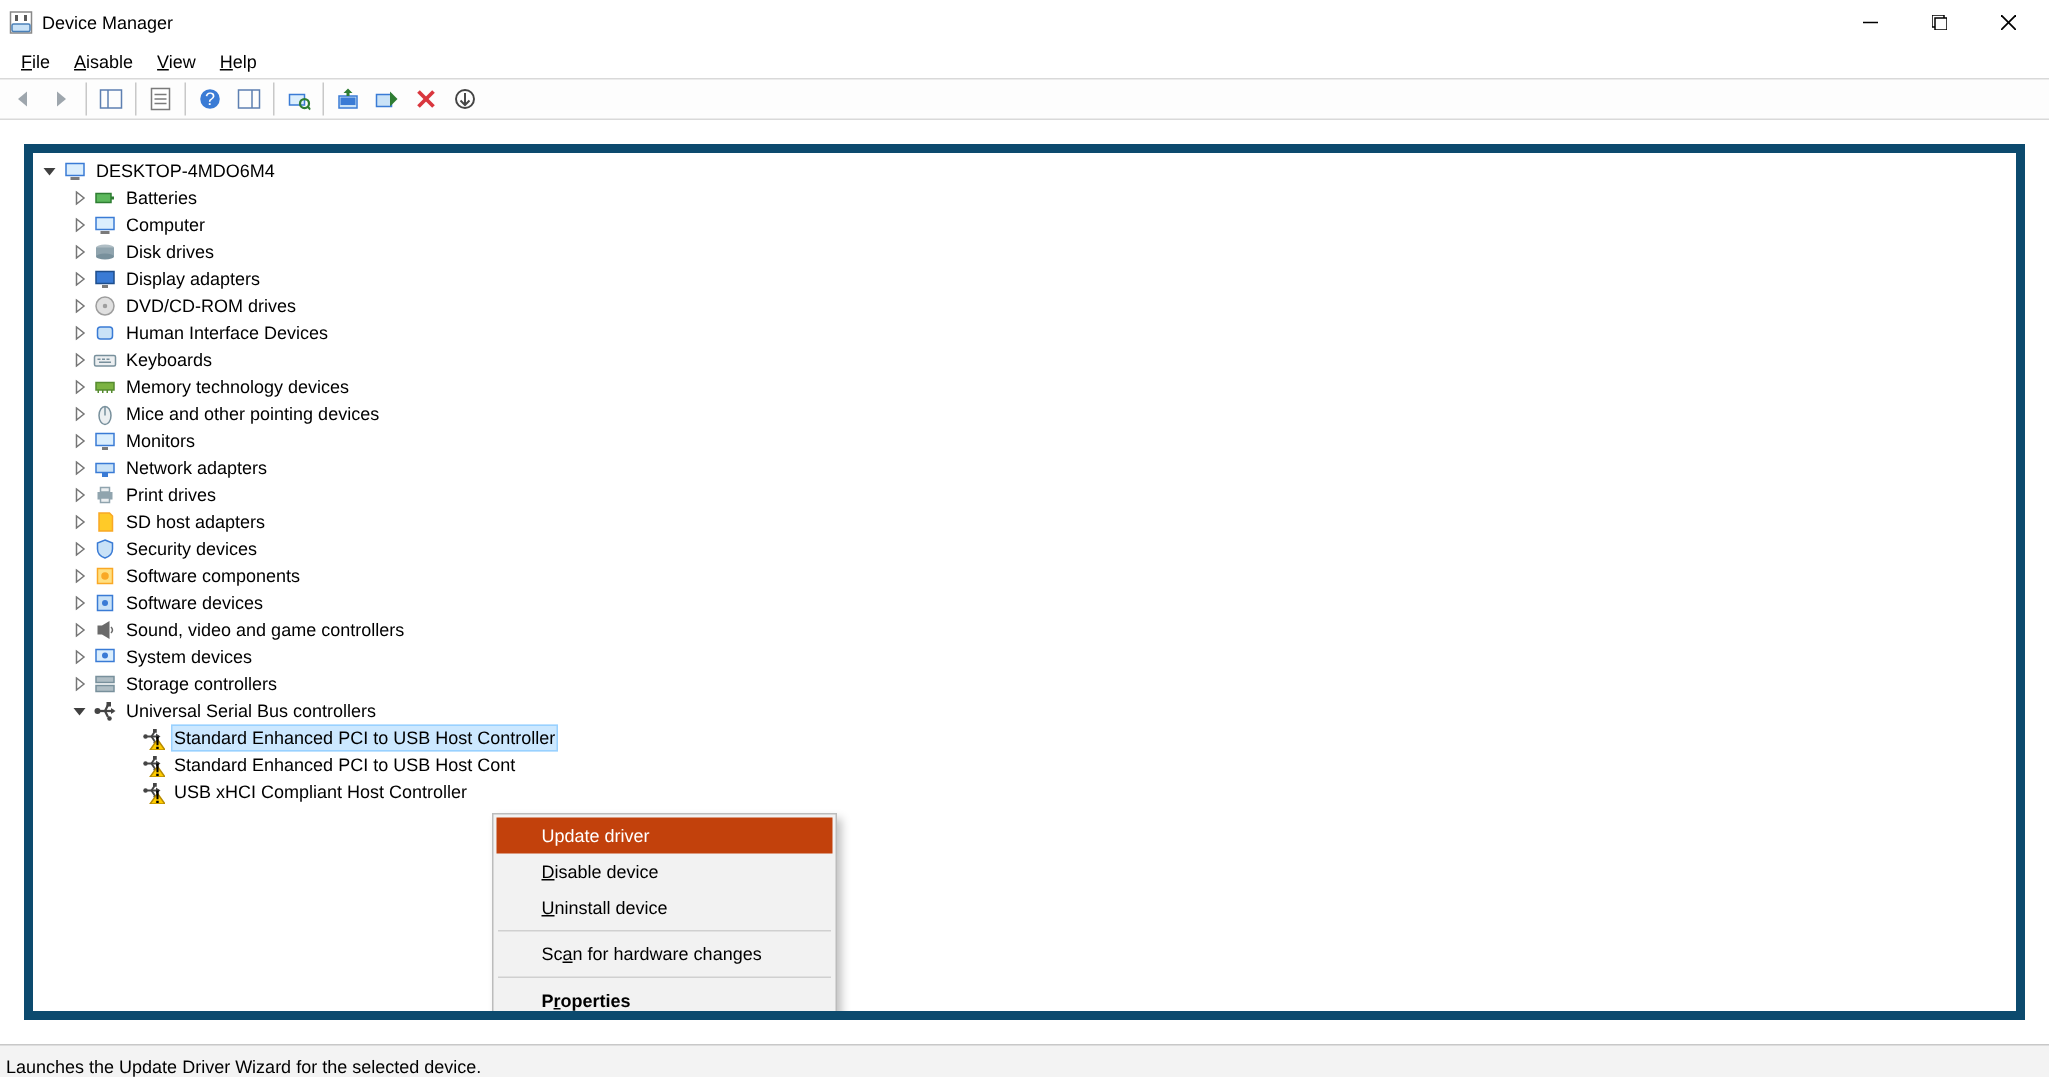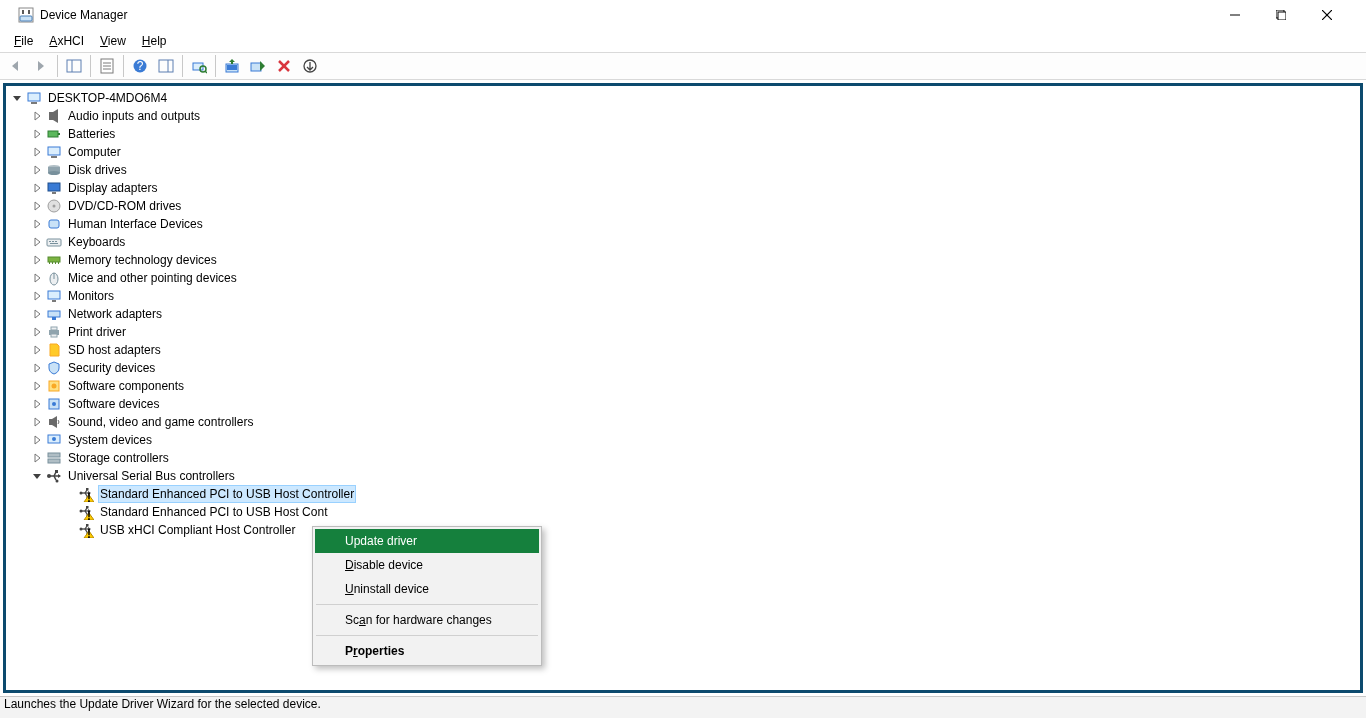--- a/index.html
+++ b/index.html
@@ -1,61 +1,61 @@
 <!DOCTYPE html>
 <html><head>
 <meta charset="utf-8">
 <style>
   * { box-sizing: border-box; font-family: "Segoe UI", Tahoma, sans-serif; font-size: 12px; }
   html, body { margin: 0; padding: 0; height: 100%; background: #fff; color: #000; }
   body { display: flex; flex-direction: column; width: 1366px; height: 718px; overflow: hidden; }
 
   
-  .titlebar { height: 30px; display: flex; align-items: center; padding: 0 16px; background: #fff; }
+  .titlebar { height: 30px; display: flex; align-items: center; padding: 0 4px; background: #fff; }
   .titlebar .app-icon { width: 16px; height: 16px; margin: 0 6px 0 2px; display: inline-flex; align-items: center; justify-content: center; }
   .titlebar .title { flex: 0 0 auto; }
   .titlebar .spacer { flex: 1 1 auto; }
   .winbtn { width: 46px; height: 30px; display: inline-flex; align-items: center; justify-content: center; }
   .winbtn svg { display: block; }
 
   
   .menubar { height: 22px; display: flex; align-items: center; padding: 0 6px; background: #fff; }
   .menubar .menu-item { padding: 2px 8px; }
   .menubar .menu-item .ul { text-decoration: underline; }
 
   
   .toolbar { height: 28px; display: flex; align-items: center; padding: 0 2px; border-top: 1px solid #d9d9d9; border-bottom: 1px solid #d9d9d9; background: #fdfdfd; }
   .toolbar .tb-btn { width: 24px; height: 24px; display: inline-flex; align-items: center; justify-content: center; margin: 0 1px; border: 1px solid transparent; }
   .toolbar .sep { width: 1px; height: 22px; background: #c8c8c8; margin: 0 3px; }
 
   
-  .content-wrap { flex: 1 1 auto; display: flex; border: 3px solid #0c4a6e; margin: 3px; overflow: hidden; position: relative; }
+  .content-wrap { flex: 1 1 auto; display: flex; border: 6px solid #0c4a6e; margin: 16px; overflow: hidden; position: relative; }
   .tree { flex: 1 1 auto; overflow: auto; padding: 3px 0; user-select: none; position: relative; }
 
   .tree-row { height: 18px; line-height: 18px; display: flex; align-items: center; white-space: nowrap; }
   .tree-row .arrow { width: 14px; height: 14px; display: inline-flex; align-items: center; justify-content: center; flex: 0 0 14px; }
   .tree-row .arrow svg { display: block; }
   .tree-row .node-icon { width: 16px; height: 16px; margin: 0 4px 0 2px; display: inline-flex; align-items: center; justify-content: center; flex: 0 0 16px; }
   .tree-row .node-label { padding: 0 2px; }
   .tree-row.selected .node-label { background: #cce8ff; border: 1px solid #99d1ff; padding: 0 1px; line-height: 16px; }
 
   .depth-0 { padding-left: 4px; }
   .depth-1 { padding-left: 24px; }
   .depth-2 { padding-left: 56px; }
 
   
   .context-menu { position: absolute; left: 306px; top: 440px; width: 230px; background: #f2f2f2; border: 1px solid #bcbcbc; box-shadow: 3px 3px 6px rgba(0,0,0,0.25); padding: 2px; }
   .ctx-item { padding: 4px 30px; line-height: 16px; }
   .ctx-item .ul { text-decoration: underline; }
-  .ctx-item.highlight { background: #15803d; color: #fff; }
+  .ctx-item.highlight { background: #c2410c; color: #fff; }
   .ctx-sep { height: 1px; background: #d0d0d0; margin: 3px 1px; }
   .ctx-item.bold { font-weight: 600; }
 
   
-  .statusbar { height: 22px; border-top: 1px solid #c8c8c8; display: flex; align-items: flex-start; padding: 0 4px; background: #f3f3f3; }
+  .statusbar { height: 22px; border-top: 1px solid #c8c8c8; display: flex; align-items: flex-end; padding: 0 4px; background: #f3f3f3; }
   .grow { flex: 1 1 auto; }
 
   
   .ic { display: block; }
 </style>
 </head>
 <body>
 
 <div class="titlebar">
   <span class="app-icon">
@@ -82,21 +82,21 @@
   <span class="winbtn">
     <svg width="10" height="10" viewBox="0 0 10 10">
         <line x1="0" y1="0" x2="10" y2="10" stroke="#000" stroke-width="1.2"></line>
         <line x1="10" y1="0" x2="0" y2="10" stroke="#000" stroke-width="1.2"></line>
       </svg>
   </span>
 </div>
 
 <div class="menubar">
   <span class="menu-item"><span class="ul">F</span><span>ile</span></span>
-  <span class="menu-item"><span class="ul">A</span><span>xHCI</span></span>
+  <span class="menu-item"><span class="ul">A</span><span>isable</span></span>
   <span class="menu-item"><span class="ul">V</span><span>iew</span></span>
   <span class="menu-item"><span class="ul">H</span><span>elp</span></span>
 </div>
 
 <div class="toolbar">
   <span class="tb-btn" title="Back">
     <svg width="16" height="16" viewBox="0 0 16 16">
         <path d="M11 3 L5 8 L11 13 Z" fill="#9ea6ad"></path>
       </svg>
   </span>
@@ -190,34 +190,20 @@
 
     <div id="categories">
         <div class="tree-row depth-1">
           <span class="arrow">
             <svg width="10" height="10" viewBox="0 0 10 10">
               <path d="M3 1 L8 5 L3 9 Z" fill="none" stroke="#767676" stroke-width="1"></path>
             </svg>
           </span>
           <span class="node-icon">
             <svg width="16" height="16" viewBox="0 0 16 16">
-              <rect x="3" y="4" width="4" height="8" fill="#6a6a6a"></rect>
-              <path d="M7 4 L12 1 V15 L7 12 Z" fill="#6a6a6a"></path>
-            </svg>
-          </span>
-          <span class="node-label">Audio inputs and outputs</span>
-        </div>
-        <div class="tree-row depth-1">
-          <span class="arrow">
-            <svg width="10" height="10" viewBox="0 0 10 10">
-              <path d="M3 1 L8 5 L3 9 Z" fill="none" stroke="#767676" stroke-width="1"></path>
-            </svg>
-          </span>
-          <span class="node-icon">
-            <svg width="16" height="16" viewBox="0 0 16 16">
               <rect x="2" y="5" width="10" height="6" fill="#5cb85c" stroke="#2e7d32"></rect>
               <rect x="12" y="7" width="2" height="2" fill="#2e7d32"></rect>
             </svg>
           </span>
           <span class="node-label">Batteries</span>
         </div>
         <div class="tree-row depth-1">
           <span class="arrow">
             <svg width="10" height="10" viewBox="0 0 10 10">
               <path d="M3 1 L8 5 L3 9 Z" fill="none" stroke="#767676" stroke-width="1"></path>
@@ -369,21 +355,21 @@
               <path d="M3 1 L8 5 L3 9 Z" fill="none" stroke="#767676" stroke-width="1"></path>
             </svg>
           </span>
           <span class="node-icon">
             <svg width="16" height="16" viewBox="0 0 16 16">
               <rect x="3" y="6" width="10" height="5" fill="#90a4ae"></rect>
               <rect x="5" y="3" width="6" height="3" fill="#eceff1" stroke="#90a4ae"></rect>
               <rect x="5" y="10" width="6" height="3" fill="#eceff1" stroke="#90a4ae"></rect>
             </svg>
           </span>
-          <span class="node-label">Print driver</span>
+          <span class="node-label">Print drives</span>
         </div>
         <div class="tree-row depth-1">
           <span class="arrow">
             <svg width="10" height="10" viewBox="0 0 10 10">
               <path d="M3 1 L8 5 L3 9 Z" fill="none" stroke="#767676" stroke-width="1"></path>
             </svg>
           </span>
           <span class="node-icon">
             <svg width="16" height="16" viewBox="0 0 16 16">
               <path d="M4 2 H11 L13 4 V14 H4 Z" fill="#ffca28" stroke="#f9a825"></path>

